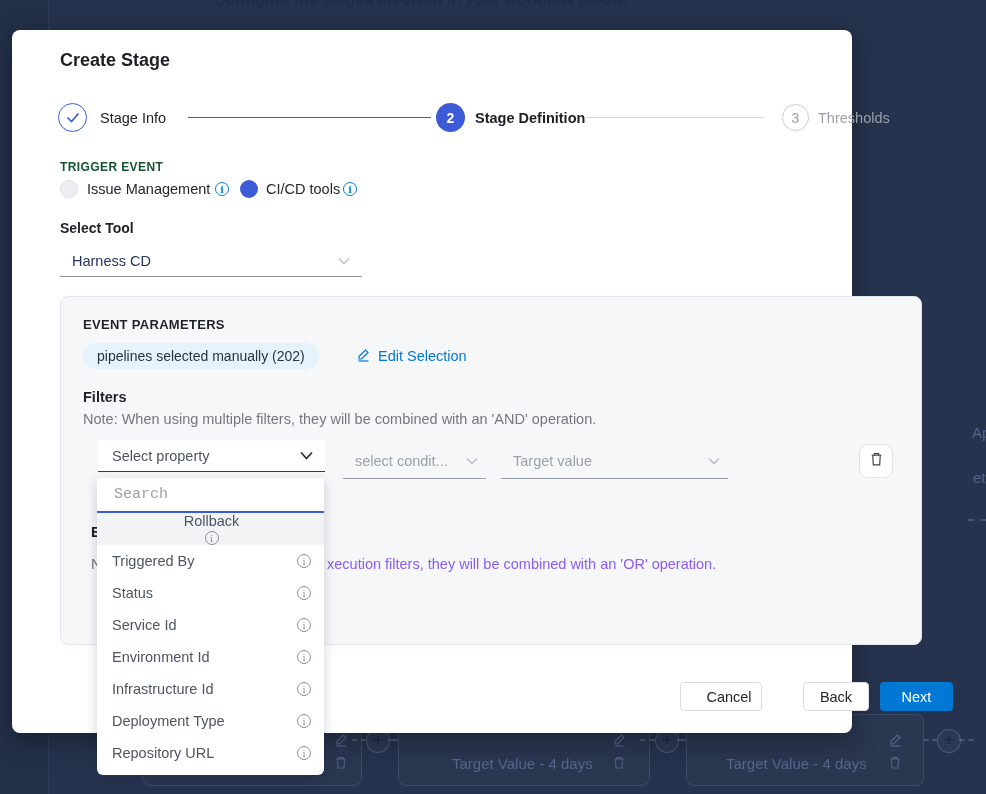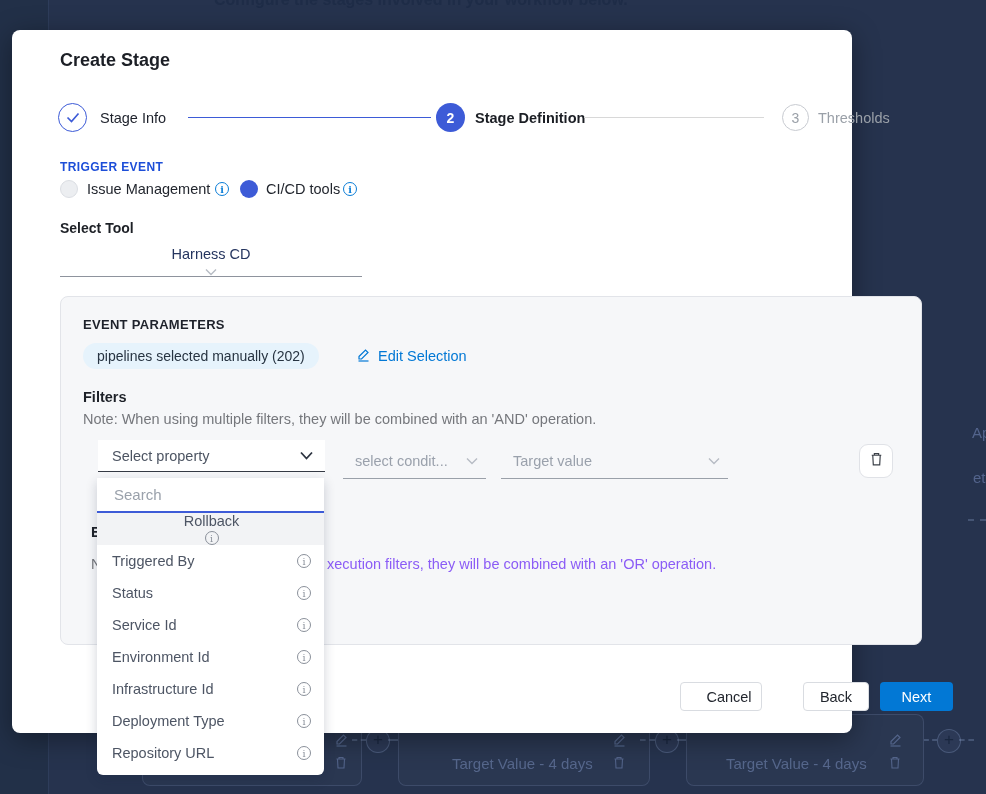--- a/index.html
+++ b/index.html
@@ -32,33 +32,33 @@
   .step3{left:770px;top:74px;width:27px;height:27px;border:1.4px solid #c8cbd1;color:#9aa0a8;}
   .step-label{position:absolute;top:80px;font-size:14.5px;white-space:nowrap;}
   .lbl1{left:88px;color:#1d212b;font-weight:500;}
   .lbl2{left:463px;color:#1b1e24;font-weight:700;}
   .lbl3{left:806px;color:#9aa0a8;}
   .conn{position:absolute;top:87px;height:0;}
   .conn1{left:176px;width:243px;border-top:1.6px solid #3d5bd7;}
   .conn2{left:572px;width:180px;border-top:1px solid #d8d8d8;}
 
   
-  .section-caps{position:absolute;left:48px;top:130px;font-size:12px;font-weight:700;letter-spacing:.4px;color:#1d4ed8;}
+  .section-caps{position:absolute;left:48px;top:130px;font-size:12px;font-weight:700;letter-spacing:.4px;color:#14532d;}
   .radio{position:absolute;top:150px;width:18px;height:18px;border-radius:50%;box-sizing:border-box;}
   .radio-off{left:48px;background:#eceef1;border:1px solid #dbdee3;}
   .radio-on{left:228px;background:#3d5bd7;}
   .radio-label{position:absolute;top:151px;font-size:14.5px;color:#22262e;white-space:nowrap;}
   .icircle{position:absolute;top:152px;width:14px;height:14px;border-radius:50%;box-sizing:border-box;
            border:1.4px solid currentColor;color:#0a7dd7;font-size:9.5px;font-weight:700;
            display:flex;align-items:center;justify-content:center;font-family:"DejaVu Serif",serif;}
 
   
   .select-tool-label{position:absolute;left:48px;top:190px;font-size:14px;font-weight:700;color:#1d2026;}
   .tool-select{position:absolute;left:48px;top:216px;width:302px;height:31px;border-bottom:1px solid #8e939d;
-               display:flex;align-items:center;justify-content:space-between;padding:0 12px;box-sizing:border-box;cursor:pointer;flex-direction:column;}
+               display:flex;align-items:center;justify-content:space-between;padding:0 12px;box-sizing:border-box;cursor:pointer;}
   .tool-select .val{font-size:14.5px;color:#25355f;}
   .chev{color:#b7bcc4;display:flex;}
 
   
   .panel{position:absolute;left:48px;top:266px;width:862px;height:349px;background:#f6f7f9;
          border:1px solid #e2e4e9;border-radius:8px;box-sizing:border-box;}
   .ep-heading{position:absolute;left:22px;top:20px;font-size:13px;font-weight:700;letter-spacing:.3px;color:#1e222b;}
   .chip{position:absolute;left:22px;top:46px;height:26px;line-height:26px;padding:0 14px;border-radius:13px;
         background:#e6f3fc;font-size:14px;color:#273442;white-space:nowrap;}
   .edit-link{position:absolute;left:295px;top:50px;display:flex;align-items:center;gap:7px;
@@ -82,21 +82,21 @@
              color:#3b4048;cursor:pointer;}
   .hid-frag-h{position:absolute;left:30px;top:227px;font-size:14.5px;font-weight:700;color:#1d2128;}
   .hid-frag-n{position:absolute;left:30px;top:259px;font-size:14.5px;color:#75777c;}
   .hid-frag-note{position:absolute;left:266px;top:259px;font-size:14.5px;color:#8b5cf6;white-space:nowrap;}
 
   
   .dropdown{position:absolute;left:85px;top:448px;width:227px;background:#fff;z-index:50;
             border-radius:0 0 6px 6px;box-shadow:0 4px 12px rgba(20,30,60,0.20);padding-bottom:6px;}
   .dd-search{height:33px;border-bottom:2px solid #3d5bd7;display:flex;align-items:center;padding:0 15px;}
   .dd-search input{border:none;outline:none;width:100%;font-size:15px;color:#7f1d1d;
-                   font-family:Liberation Sans, sans-serif;background:transparent;}
+                   font-family:Liberation Mono, monospace;background:transparent;}
   .dd-search input::placeholder{color:#9aa1ab;}
   .dd-item{height:32px;display:flex;align-items:center;justify-content:space-between;
            padding:0 13px 0 15px;font-size:14.5px;color:#4d5564;cursor:pointer;}
   .dd-item.hl{background:#f2f3f5;flex-direction:column;}
   .dd-info{width:14px;height:14px;border-radius:50%;border:1.2px solid #8a909a;color:#8a909a;box-sizing:border-box;
            font-size:9.5px;display:flex;align-items:center;justify-content:center;font-family:"DejaVu Serif",serif;}
 
   
   .btn{position:absolute;top:652px;height:29px;border-radius:4px;font-size:14.5px;
        display:flex;align-items:center;justify-content:center;box-sizing:border-box;cursor:pointer;}

